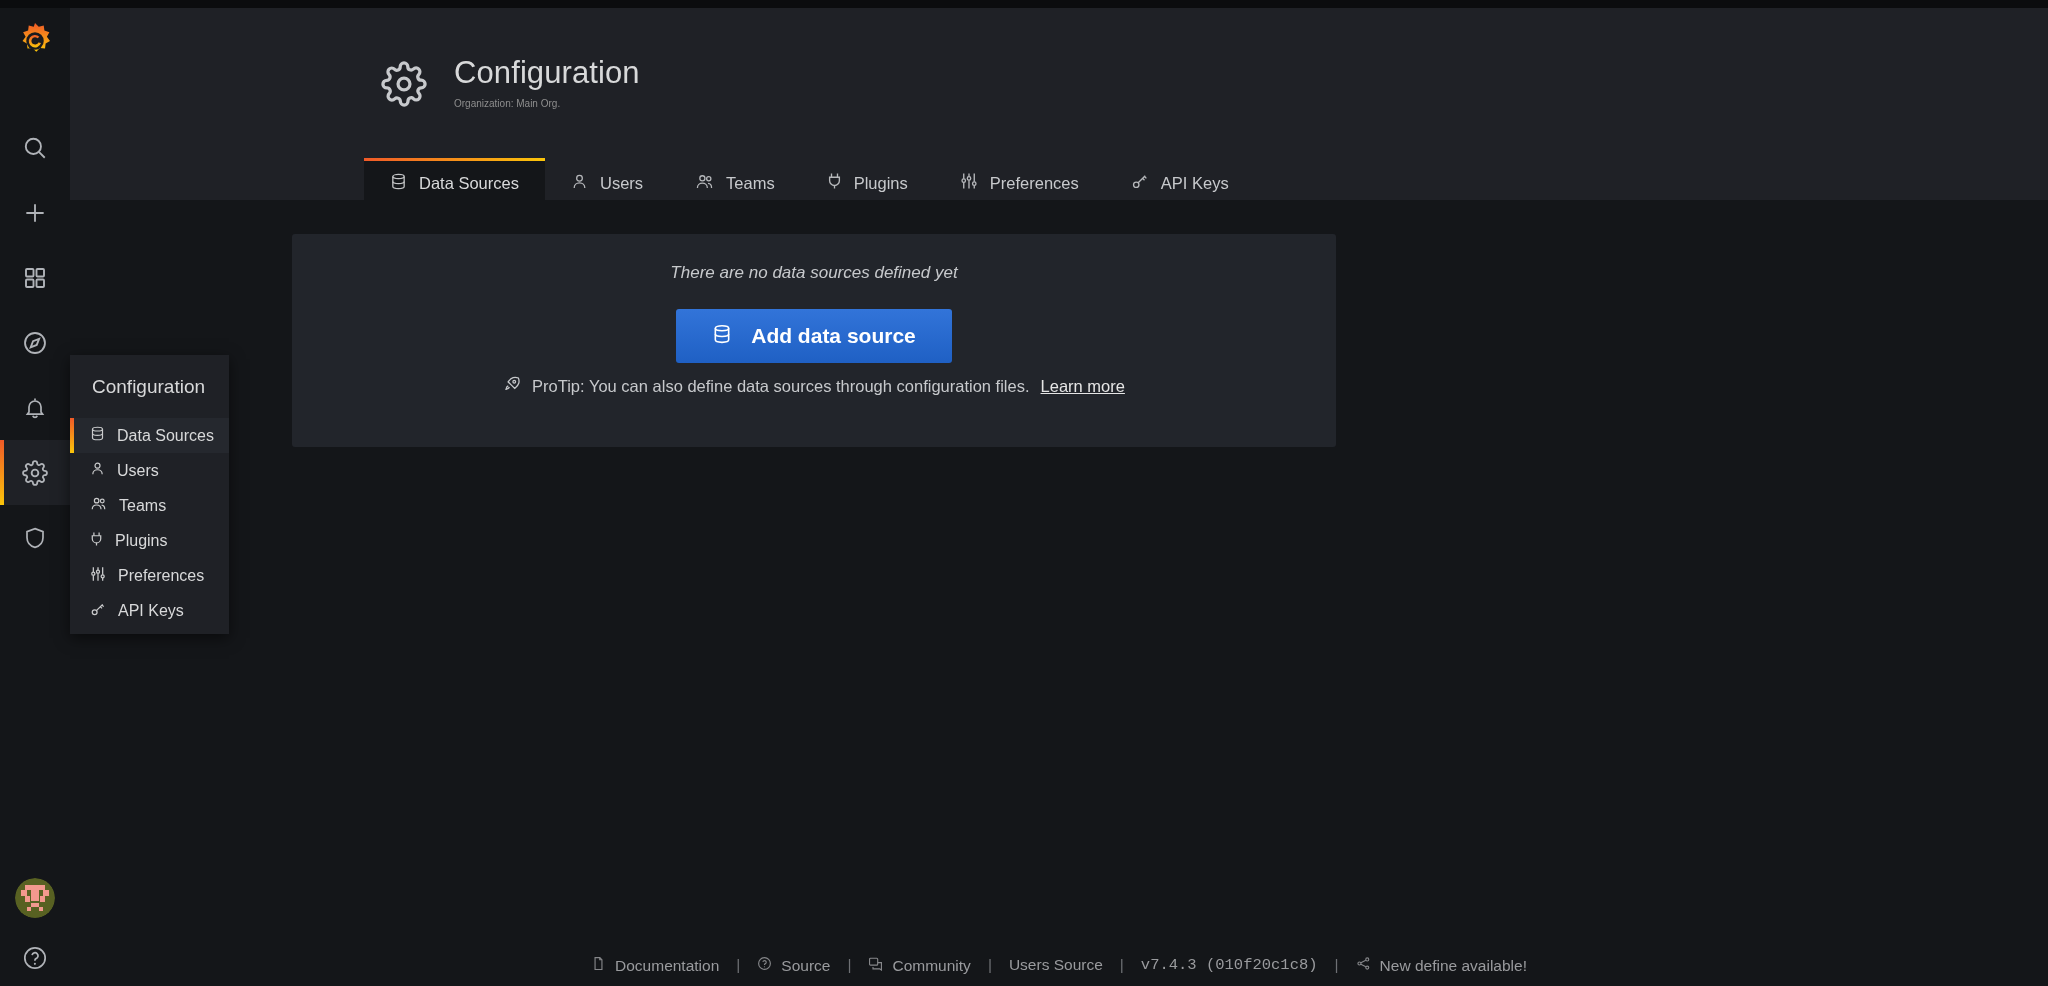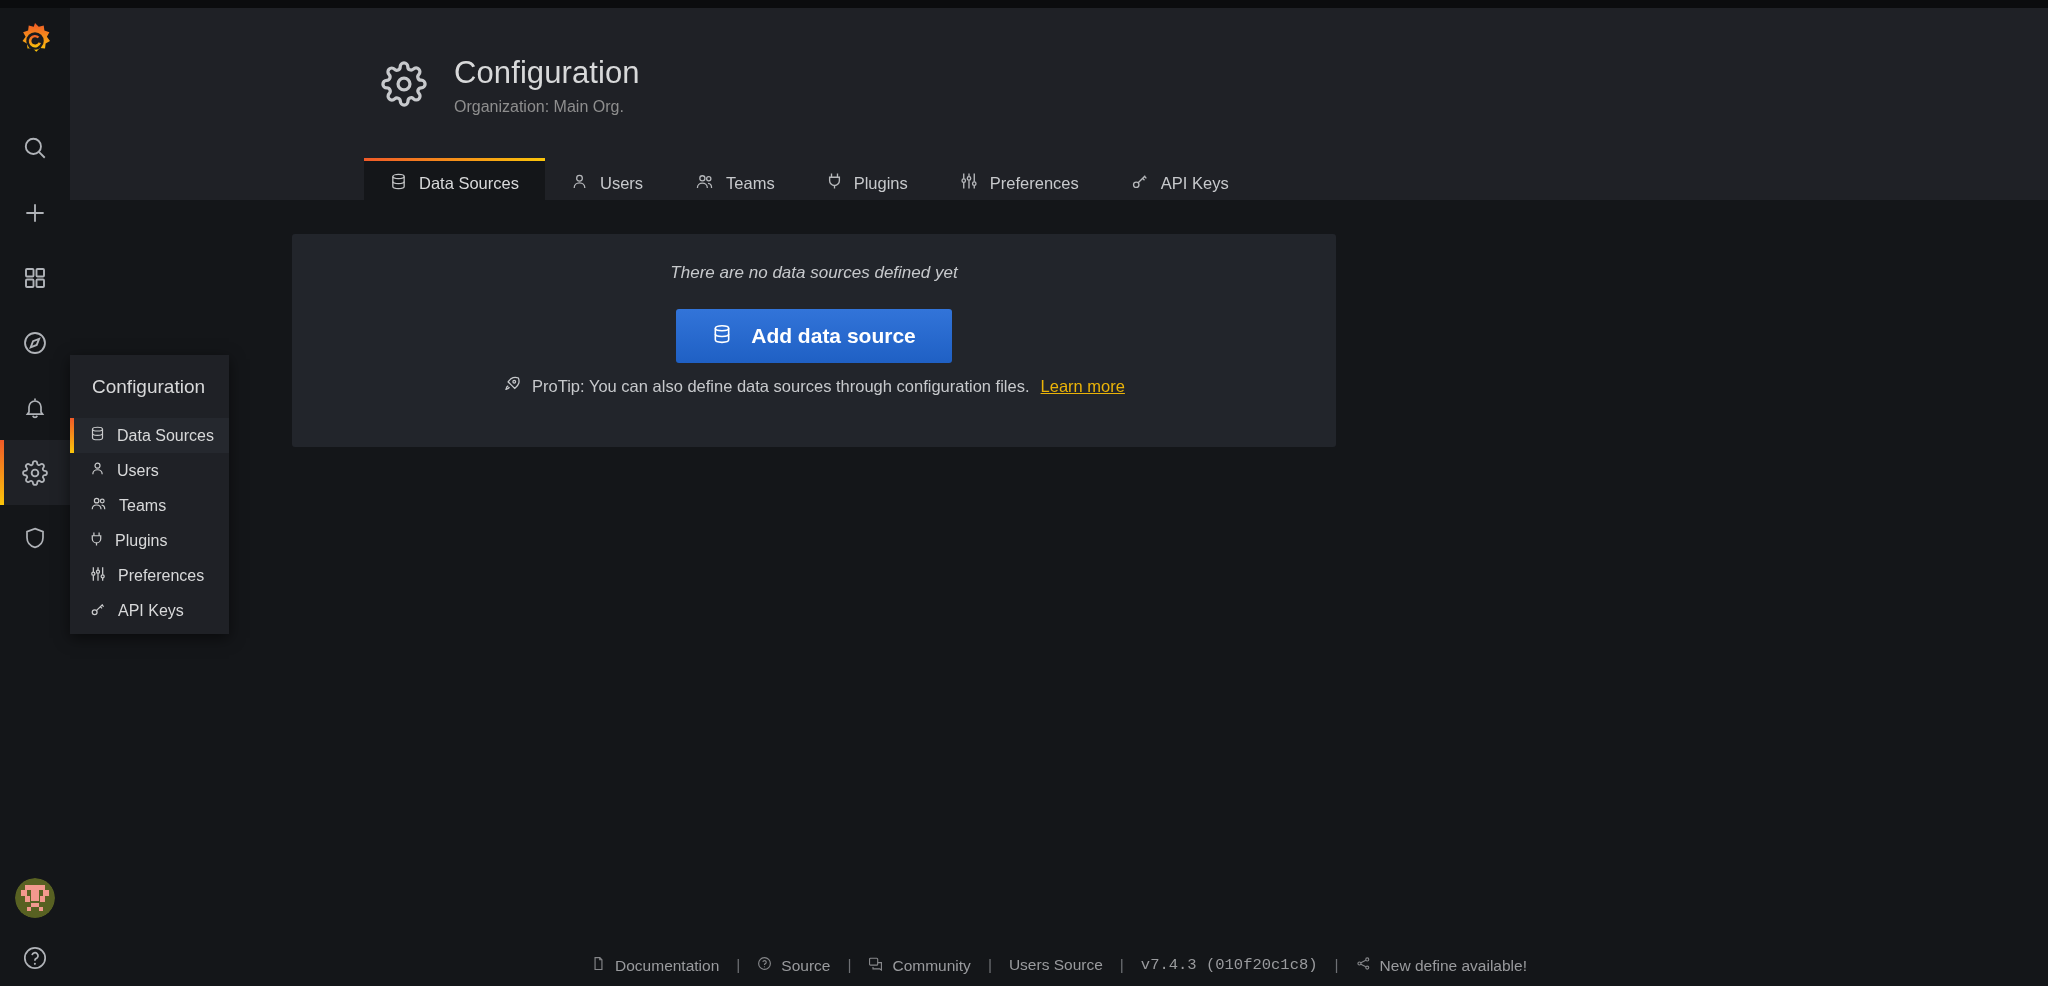--- a/index.html
+++ b/index.html
@@ -97,21 +97,21 @@
   .page-head {
     position: absolute; left: 311px; top: 47px;
     display: flex; align-items: flex-start; gap: 27px;
   }
   .page-head-icon { margin-top: 6px; }
   .page-title {
     font-size: 31px; font-weight: 400; color: #d8d9da;
     line-height: 36px; letter-spacing: .1px;
   }
   .page-subtitle {
-    font-size: 16px; color: #8e8e8e; margin-top: 7px;
+    font-size: 10px; color: #8e8e8e; margin-top: 7px;
   }
 
   
   .tabs {
     position: absolute; left: 294px; top: 150px;
     display: flex; align-items: flex-end;
     height: 50px;
   }
   .tab {
     position: relative;
@@ -158,21 +158,21 @@
     color: #ffffff; font-size: 21px; font-weight: bold;
     font-family: "Liberation Sans", sans-serif;
     cursor: pointer; white-space: nowrap;
   }
   .protip {
     margin-top: 12px;
     display: flex; align-items: center; gap: 11px;
     font-size: 16.5px; color: #c7c9cc; white-space: nowrap;
   }
   .protip a {
-    color: #eab308; text-decoration: underline; cursor: pointer;
+    color: #e5e5e5; text-decoration: underline; cursor: pointer;
   }
 
   
   .footer {
     position: absolute; left: 70px; bottom: 0; width: 1978px; height: 42px;
     display: flex; align-items: center; justify-content: center;
     gap: 0;
     font-size: 15.5px; color: #9a9b9e;
   }
   .footer-link {

